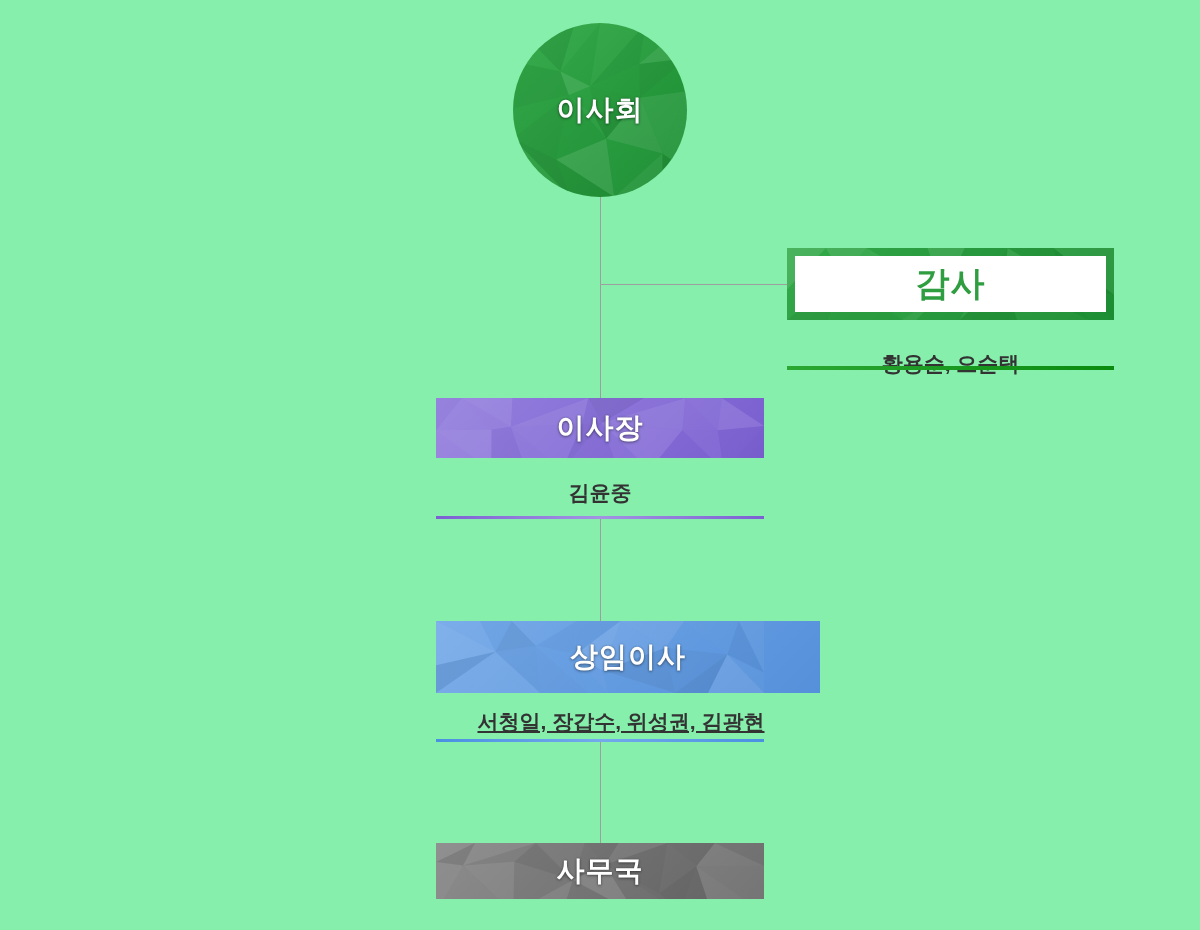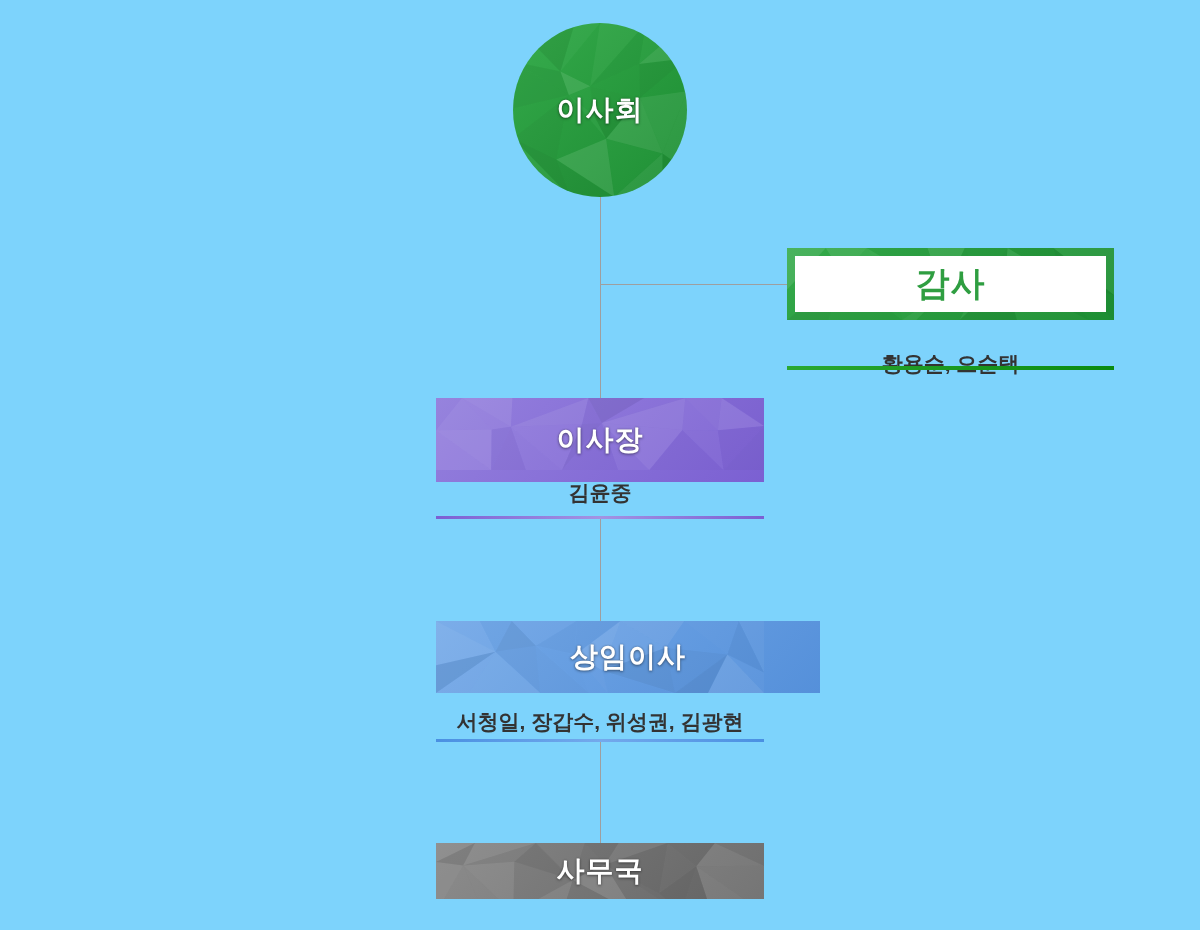--- a/index.html
+++ b/index.html
@@ -5,21 +5,21 @@
   html, body {
     margin: 0;
     padding: 0;
     background: #ffffff;
     font-family: "Liberation Sans", "DejaVu Sans", sans-serif;
   }
   .canvas {
     position: relative;
     width: 1200px;
     height: 930px;
-    background: #7dd3fc;
+    background: #86efac;
     overflow: hidden;
   }
   .abs { position: absolute; }
 
   
   .line {
     position: absolute;
     background: var(--connector);
   }
 
@@ -51,21 +51,21 @@
     text-shadow: 0 1px 3px rgba(0,0,0,0.40), 0 0 2px rgba(0,0,0,0.25);
   }
 
   
   .node-rect {
     position: absolute;
     overflow: hidden;
     display: flex; align-items: center; justify-content: center;
   }
   .node-chairman {
-    left: 436px; top: 398px; width: 328px; height: 84px;
+    left: 436px; top: 398px; width: 328px; height: 60px;
     background: linear-gradient(135deg, var(--purple-light), var(--purple-dark));
   }
   .node-executive {
     left: 436px; top: 621px; width: 384px; height: 72px;
     background: linear-gradient(135deg, var(--blue-light), var(--blue-dark));
   }
   .node-secretariat {
     left: 436px; top: 843px; width: 328px; height: 56px;
     background: linear-gradient(135deg, var(--gray-light), var(--gray-dark));
   }
@@ -93,21 +93,21 @@
   
   .members {
     position: absolute;
     display: flex; align-items: center; justify-content: center;
     color: var(--name-text);
     font-size: 21px;
     font-weight: bold;
   }
   .members-auditor   { left: 787px; top: 320px; width: 327px; height: 46px; margin-top: 21px; }
   .members-chairman  { left: 436px; top: 470px; width: 328px; height: 46px; }
-  .members-executive { left: 436px; top: 693px; width: 328px; height: 57px; }
+  .members-executive { left: 457px; top: 693px; width: 328px; height: 57px; text-decoration: underline; }
 
   
   .underline { position: absolute; }
   .underline-auditor {
     left: 787px; top: 366px; width: 327px; height: 4px;
     background: linear-gradient(90deg, var(--green-underline-a), var(--green-underline-b));
   }
   .underline-chairman {
     left: 436px; top: 516px; width: 328px; height: 3px;
     background: linear-gradient(90deg, var(--purple-underline), var(--purple-underline-mid), var(--purple-underline));

